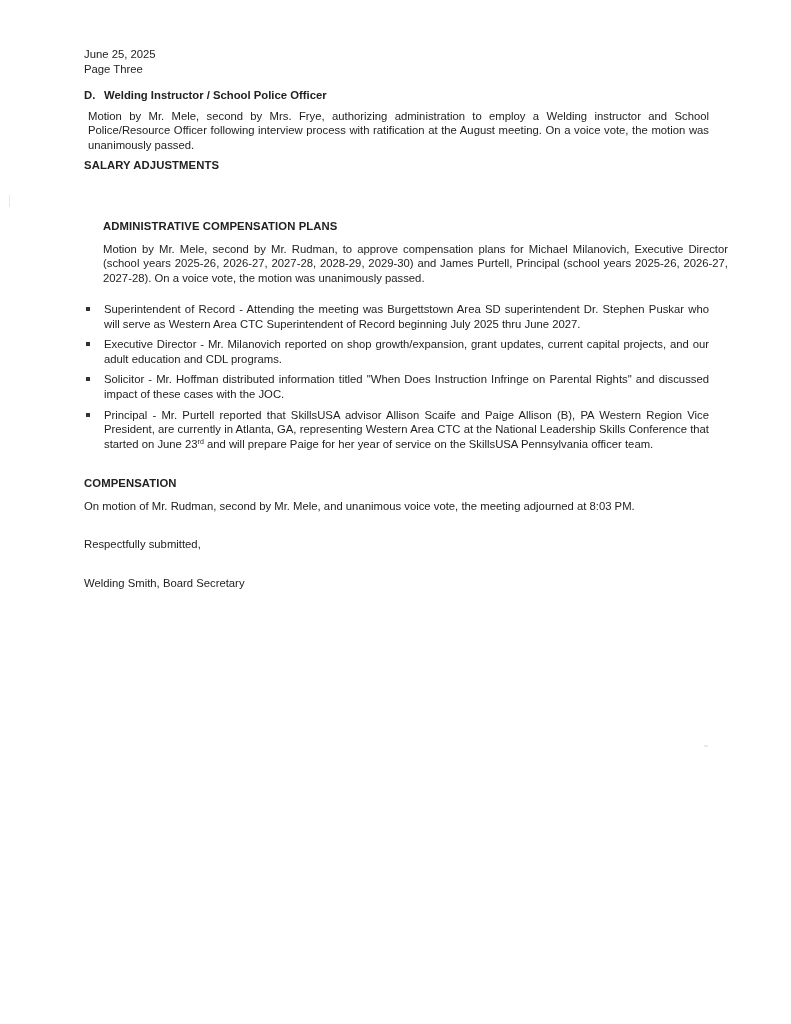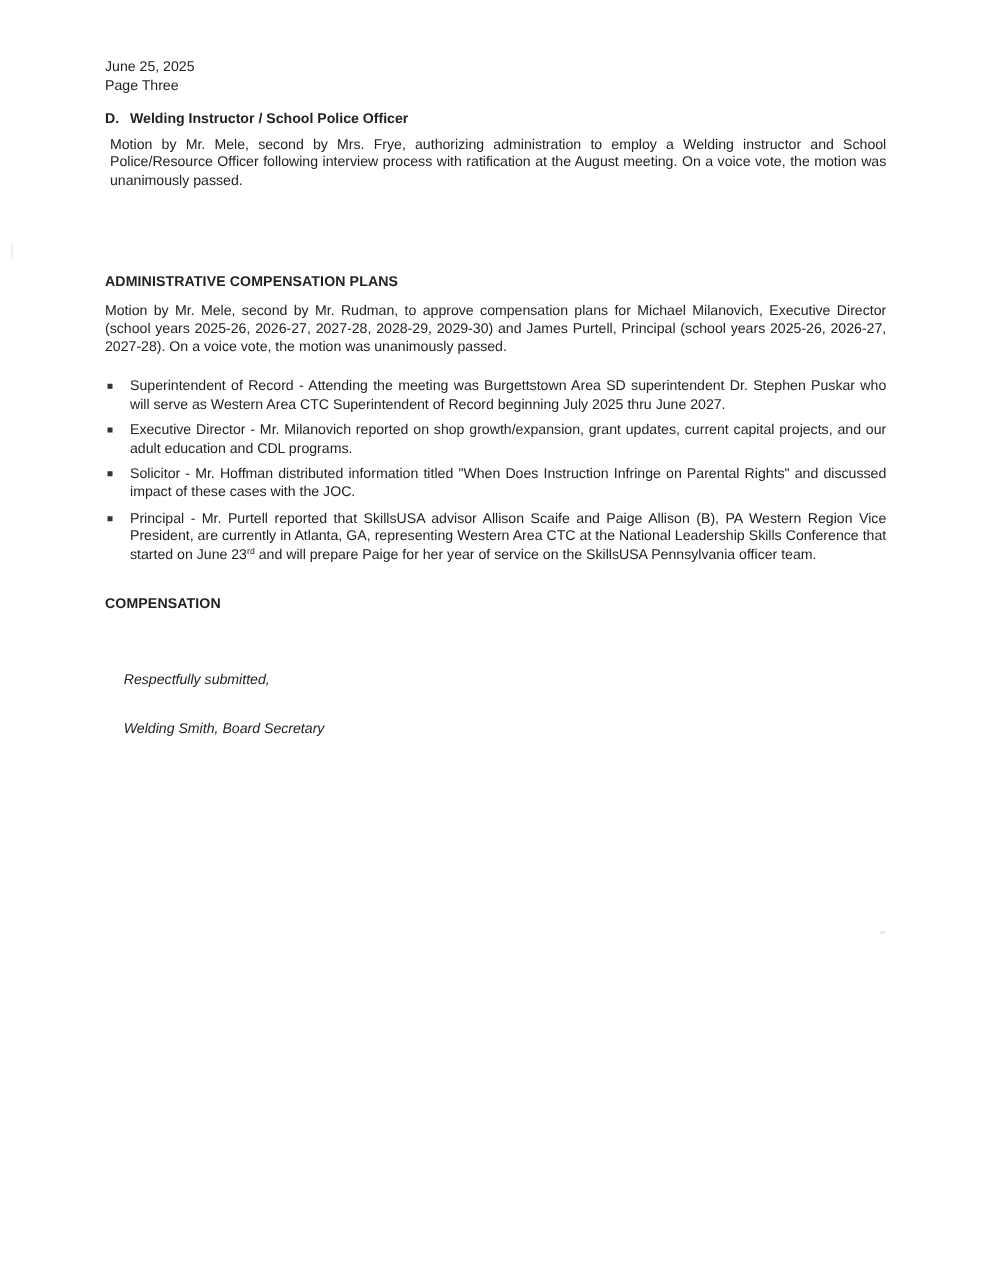--- a/index.html
+++ b/index.html
@@ -17,21 +17,21 @@
   .sec-d .body { margin-left: 4px; margin-top: 6px; text-align: justify; }
   .section { position: absolute; left: 84px; width: 625px; }
   .section .heading { font-weight: bold; letter-spacing: 0.1px; }
   .section .para { margin-top: 8px; text-align: justify; }
   .reports ul { list-style: none; margin: 8px 0 12px 0; padding: 0; }
   .reports li { position: relative; padding-left: 20px; margin-bottom: 6px; text-align: justify; }
   .reports li .bullet {
     position: absolute; left: 2px; top: 5px; width: 4px; height: 4px; background: #333333;
   }
   sup { font-size: 7px; line-height: 0; vertical-align: 4px; }
-  .closing { position: absolute; left: 99px; font-style: italic; }
+  .closing { position: absolute; left: 84px; }
   .artifact { position: absolute; background: #e8e8e8; }
 </style>
 </head>
 <body>
 
 <div class="page">
 
   <div class="header">
     <div>June 25, 2025</div>
     <div>Page Three</div>
@@ -39,23 +39,24 @@
 
   <div class="sec-d">
     <div class="title">
       <span class="letter">D.</span>
       <span>Welding Instructor / School Police Officer</span>
     </div>
     <div class="body">Motion by Mr. Mele, second by Mrs. Frye, authorizing administration to employ a Welding instructor and School Police/Resource Officer following interview process with ratification at the August meeting. On a voice vote, the motion was unanimously passed.</div>
   </div>
 
   <div class="section" style="top:158px;">
+    <div class="heading">SALARY ADJUSTMENTS</div>
   </div>
 
-  <div class="section" style="top:219px;">
+  <div class="section" style="top:219px;margin-left:19px;">
     <div class="heading">ADMINISTRATIVE COMPENSATION PLANS</div>
     <div class="para">Motion by Mr. Mele, second by Mr. Rudman, to approve compensation plans for Michael Milanovich, Executive Director (school years 2025-26, 2026-27, 2027-28, 2028-29, 2029-30) and James Purtell, Principal (school years 2025-26, 2026-27, 2027-28). On a voice vote, the motion was unanimously passed.</div>
   </div>
 
   <div class="section reports" style="top:294px;">
     <ul>
       <li>
         <span class="bullet"></span>
         <span>Superintendent of Record - Attending the meeting was Burgettstown Area SD superintendent Dr. Stephen Puskar who will serve as Western Area CTC Superintendent of Record beginning July 2025 thru June 2027.</span>
       </li>
@@ -69,20 +70,21 @@
       </li>
       <li>
         <span class="bullet"></span>
         <span>Principal - Mr. Purtell reported that SkillsUSA advisor Allison Scaife and Paige Allison (B), PA Western Region Vice President, are currently in Atlanta, GA, representing Western Area CTC at the National Leadership Skills Conference that started on June 23</span><sup>rd</sup><span> and will prepare Paige for her year of service on the SkillsUSA Pennsylvania officer team.</span>
       </li>
     </ul>
   </div>
 
   <div class="section" style="top:476px;">
     <div class="heading">COMPENSATION</div>
+    <div class="para">On motion of Mr. Rudman, second by Mr. Mele, and unanimous voice vote, the meeting adjourned at 8:03 PM.</div>
   </div>
 
   <div class="closing" style="top:537px;">Respectfully submitted,</div>
   <div class="closing" style="top:576px;">Welding Smith, Board Secretary</div>
 
   <div class="artifact" style="left:9px; top:195px; width:1px; height:12px;"></div>
   <div class="artifact" style="left:704px; top:745px; width:4px; height:2px;"></div>
 </div>
 
 </body></html>

